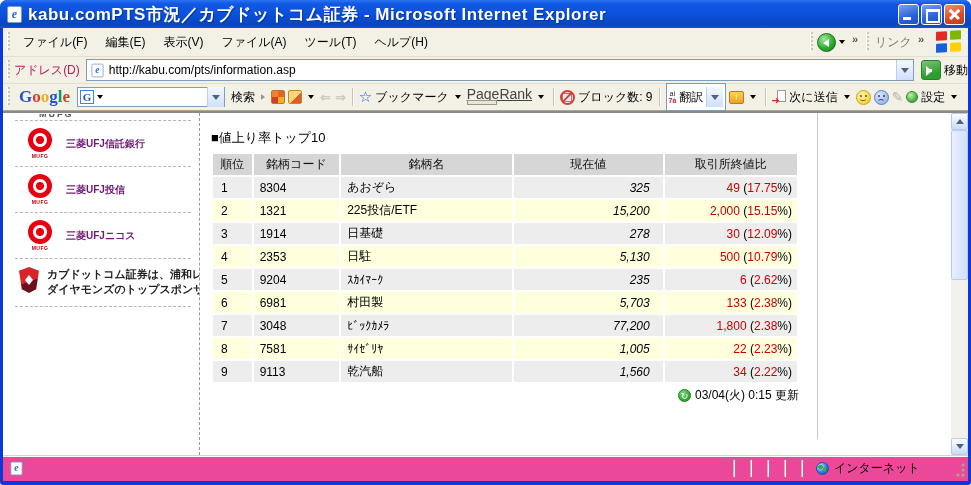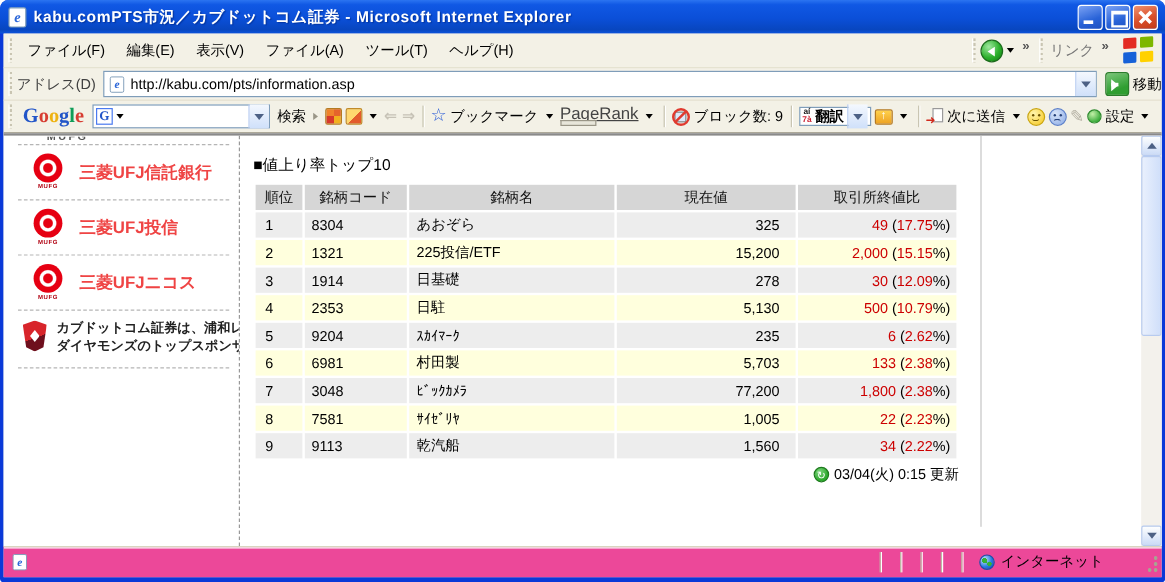--- a/index.html
+++ b/index.html
@@ -2,21 +2,21 @@
 <html><head>
 <meta charset="utf-8">
 <style>
   * { margin:0; padding:0; box-sizing:border-box; }
   html,body { width:971px; height:485px; overflow:hidden; font-family:"Liberation Sans","DejaVu Sans",sans-serif; }
   .window { position:relative; width:971px; height:485px; background:#0a39d8; border-radius:7px 7px 3px 3px; }
 
   
   .titlebar { height:28px; border-radius:7px 7px 0 0; display:flex; align-items:center; padding:0 6px 0 7px;
     background:linear-gradient(180deg,#2b74f1 0%,#1058e4 14%,#0b4fd8 55%,#0846bf 88%,#0d55dd 100%); }
-  .title-text { color:#fff; font-weight:bold; font-size:13px; letter-spacing:.5px; text-shadow:1px 1px 1px #0335a0; margin-left:6px; white-space:nowrap; overflow:hidden; flex:1; }
+  .title-text { color:#fff; font-weight:bold; font-size:17px; letter-spacing:.5px; text-shadow:1px 1px 1px #0335a0; margin-left:6px; white-space:nowrap; overflow:hidden; flex:1; }
   .ie-page { width:15px; height:17px; background:#fff; border:1px solid #7f9db9; border-radius:2px; position:relative; flex:none;
     font-family:"Liberation Serif",serif; color:#2a66d9; font-weight:bold; font-style:italic; font-size:12px; line-height:15px; text-align:center; }
   .ie-page::after { content:"e"; }
   .cap-btns { display:flex; gap:2px; }
   .cap-btn { width:21px; height:21px; border-radius:3px; border:1px solid #fff; position:relative; }
   .btn-min,.btn-max { background:linear-gradient(160deg,#7ba2f4,#2963d8 60%,#1e50c0); }
   .btn-close { background:linear-gradient(160deg,#f0926f,#d94f2b 55%,#c13a18); }
   .btn-min::after { content:""; position:absolute; left:4px; bottom:4px; width:8px; height:3px; background:#fff; }
   .btn-max::after { content:""; position:absolute; left:4px; top:4px; width:10px; height:9px; border:2px solid #fff; border-top-width:3px; }
   .btn-close::before,.btn-close::after { content:""; position:absolute; left:3px; top:8px; width:13px; height:2.5px; background:#fff; }
@@ -40,21 +40,21 @@
   .links-label { color:#777; font-size:12px; margin:0 2px; }
   .winflag { width:26px; height:22px; margin:0 6px 0 8px; position:relative; transform:skewY(-4deg); flex:none; }
   .winflag i { position:absolute; width:11px; height:9px; border-radius:1px; }
   .winflag i:nth-child(1){ left:0; top:0; background:#e32b23; }
   .winflag i:nth-child(2){ right:1px; top:0; background:#7db700; }
   .winflag i:nth-child(3){ left:0; bottom:1px; background:#1661d8; }
   .winflag i:nth-child(4){ right:1px; bottom:1px; background:#ffd100; }
 
   
   .addressbar { height:27px; display:flex; align-items:center; border-bottom:1px solid #e2dfcd; background:#f3f1e6; font-size:12px; }
-  .addr-label { color:#404040; margin-right:6px; white-space:nowrap; }
+  .addr-label { color:#be185d; margin-right:6px; white-space:nowrap; }
   .addr-input { flex:1; height:22px; background:#fff; border:1px solid #7f9db9; display:flex; align-items:center; padding-left:3px; }
   .addr-input .ie-page { transform:scale(.8); }
   .addr-url { margin-left:4px; font-size:12px; color:#000; flex:1; }
   .combo-btn { width:17px; height:20px; background:linear-gradient(180deg,#f4f8fe,#cfe0fa); border-left:1px solid #b9cef2; display:flex; align-items:center; justify-content:center; }
   .combo-btn::after { content:""; border:4px solid transparent; border-top:5px solid #4d6185; margin-top:4px; }
   .go-btn { width:20px; height:20px; margin:0 3px 0 7px; border-radius:3px; border:1px solid #2a7d2b; flex:none;
     background:linear-gradient(160deg,#7cc77b,#2f9e31 70%); position:relative; }
   .go-btn::before { content:""; position:absolute; left:4px; top:8px; width:6px; height:3px; background:#fff; }
   .go-btn::after { content:""; position:absolute; right:3px; top:4.5px; border:5px solid transparent; border-left:6px solid #fff; }
   .go-label { margin-right:0;text-align:center; }
@@ -78,21 +78,21 @@
   .star::after { content:"☆"; }
   .glabel { white-space:nowrap; }
   .pr { display:flex; flex-direction:column; align-items:flex-start; line-height:9px; margin-top:1px; }
   .pr-text { font-size:14px; color:#444; text-decoration:underline; }
   .pr-bar { width:30px; height:5px; border:1px solid #9a9687; background:#e8e6da; margin-top:1px; }
   .pr-fill { width:8px; height:3px; background:#7bc043; }
   .ic-block { position:relative; width:15px; height:15px; }
   .ic-block i { position:absolute; left:2px; top:3px; width:10px; height:9px; background:#dfe9fb; border:1px solid #888; }
   .ic-block::after { content:""; position:absolute; inset:0; border:2px solid #e03a2f; border-radius:50%; }
   .ic-block::before { content:""; position:absolute; left:1px; top:6px; width:13px; height:2px; background:#e03a2f; transform:rotate(-45deg); z-index:1; }
-  .trans-combo { height:16px; background:#fff; border:1px solid #7f9db9; display:flex; align-items:center; padding:0 2px; gap:3px; flex:none;font-weight:bold; }
+  .trans-combo { height:28px; background:#fff; border:1px solid #7f9db9; display:flex; align-items:center; padding:0 2px; gap:3px; flex:none; }
   .trans-ic { font-size:7px; line-height:7px; color:#222; text-align:center; }
   .trans-ic b { color:#c23; }
   .ic-up { width:15px; height:13px; background:linear-gradient(180deg,#ffd24d,#eda223); border:1px solid #b57a22; border-radius:2px; position:relative; }
   .ic-up::after { content:"↑"; position:absolute; left:3.5px; top:-1px; color:#fff; font-size:10px; font-weight:bold; }
   .ic-send { width:14px; height:14px; position:relative; }
   .ic-send i { position:absolute; right:0; top:0; width:9px; height:12px; background:#fff; border:1px solid #999; }
   .ic-send::after { content:"➜"; position:absolute; left:-1px; bottom:-2px; color:#d22a1d; font-size:10px; font-weight:bold; }
   .face { width:15px; height:15px; border-radius:50%; position:relative; flex:none; }
   .face-happy { background:radial-gradient(circle at 35% 30%,#fff6b0,#f5c518); border:1px solid #c9a40e; }
   .face-sad { background:radial-gradient(circle at 35% 30%,#dbe7fb,#89a9e4); border:1px solid #5b7fc9; }
@@ -108,39 +108,39 @@
   .content { flex:1; display:flex; background:#fff; border-top:2px solid #8a8a8a; overflow:hidden; }
   .sidebar { width:196px; flex:none; position:relative; padding-top:1px; overflow:hidden; }
   .clipped { height:6px; overflow:hidden; padding-left:36px; }
   .clipped span { display:block; font-size:9px; font-weight:bold; color:#555; letter-spacing:2px; margin-top:-5px; }
   .dashed-sep { border-top:1px dashed #b5b5b5; margin:0 8px 0 12px; }
   .sb-item { display:flex; align-items:center; gap:11px; padding:7px 0 7px 22px; }
   .mufg-logo { display:flex; flex-direction:column; align-items:center; width:30px; flex:none; }
   .mufg-circle { width:24px; height:24px; border-radius:50%;
     background:radial-gradient(circle,#e60012 0 21%,#fff 27% 38%,#e60012 44% 100%); }
   .mufg-cap { font-size:5px; font-weight:bold; color:#b00010; letter-spacing:.5px; margin-top:1px; }
-  .sb-label { font-size:14px; font-weight:bold; color:#ef4444; white-space:nowrap;text-align:right; }
+  .sb-label { font-size:10px; font-weight:bold; color:#701a75; white-space:nowrap;text-align:right; }
   .sponsor { display:flex; gap:8px; padding:8px 6px 9px 16px; align-items:flex-start; }
   .crest { width:20px; height:26px; flex:none; background:linear-gradient(160deg,#d8252b 0 55%,#6e0f1d 55%);
     clip-path:polygon(50% 0,100% 14%,86% 86%,50% 100%,14% 86%,0 14%); position:relative; }
   .crest::after { content:""; position:absolute; left:6px; top:8px; width:8px; height:10px; background:#fff; clip-path:polygon(50% 0,100% 50%,50% 100%,0 50%); }
   .sponsor-text { font-size:11px; font-weight:bold; color:#222; line-height:15px; white-space:nowrap; }
 
   .main { flex:1; position:relative; border-left:1px dashed #999; padding:7px 0 0 11px; }
   .vline { position:absolute; left:617px; top:0; bottom:16px; width:1px; background:#c6c6c6; }
   .section-title { color:#990000; font-weight:bold; font-size:13.5px; }
   .subsection-title { color:#000; font-size:13px; margin-top:9px; }
   table.rank { border-collapse:separate; border-spacing:2px; width:588px; margin-top:5px; table-layout:fixed; font-size:12px; }
   table.rank th { background:#d6d6d6; font-weight:normal; color:#111; height:21px; text-align:center; overflow:hidden; white-space:nowrap; }
   table.rank th:nth-child(1){width:38px} table.rank th:nth-child(2){width:84px} table.rank th:nth-child(3){width:168px}
   table.rank th:nth-child(4){width:146px} table.rank th:nth-child(5){width:130px}
   table.rank td { height:21px; white-space:nowrap; overflow:hidden; }
   tr.odd td { background:#ededed; } tr.even td { background:#ffffdd; }
   .c-rank { padding-left:8px; } .c-code { padding-left:6px; } .c-name { padding-left:6px; }
-  .c-price { text-align:right; padding-right:13px; }
+  .c-price { text-align:right; padding-right:13px;font-style:italic; }
   .c-change { text-align:right; padding-right:5px; }
   .red { color:#cc0000; } .blk { color:#000; }
   .updated { width:588px; display:flex; justify-content:flex-end; align-items:center; gap:4px; margin-top:3px; font-size:12px; color:#000; }
   .refresh { width:13px; height:13px; border-radius:50%; background:radial-gradient(circle at 35% 30%,#7fd67f,#2faa2f 65%); border:1px solid #1d7a1d; color:#fff; font-size:9px; line-height:12px; text-align:center; flex:none; }
   .refresh::after { content:"↻"; }
 
   
   .scrollbar { width:17px; flex:none; background:#f3f1ec; display:flex; flex-direction:column; }
   .sc-btn { height:17px; border-radius:2px; border:1px solid #b7cbf0; background:linear-gradient(180deg,#fdfefe,#cbdbf7); display:flex; align-items:center; justify-content:center; flex:none; }
   .sc-up::after { content:""; border:4px solid transparent; border-bottom:5px solid #4d6185; margin-bottom:4px; }

